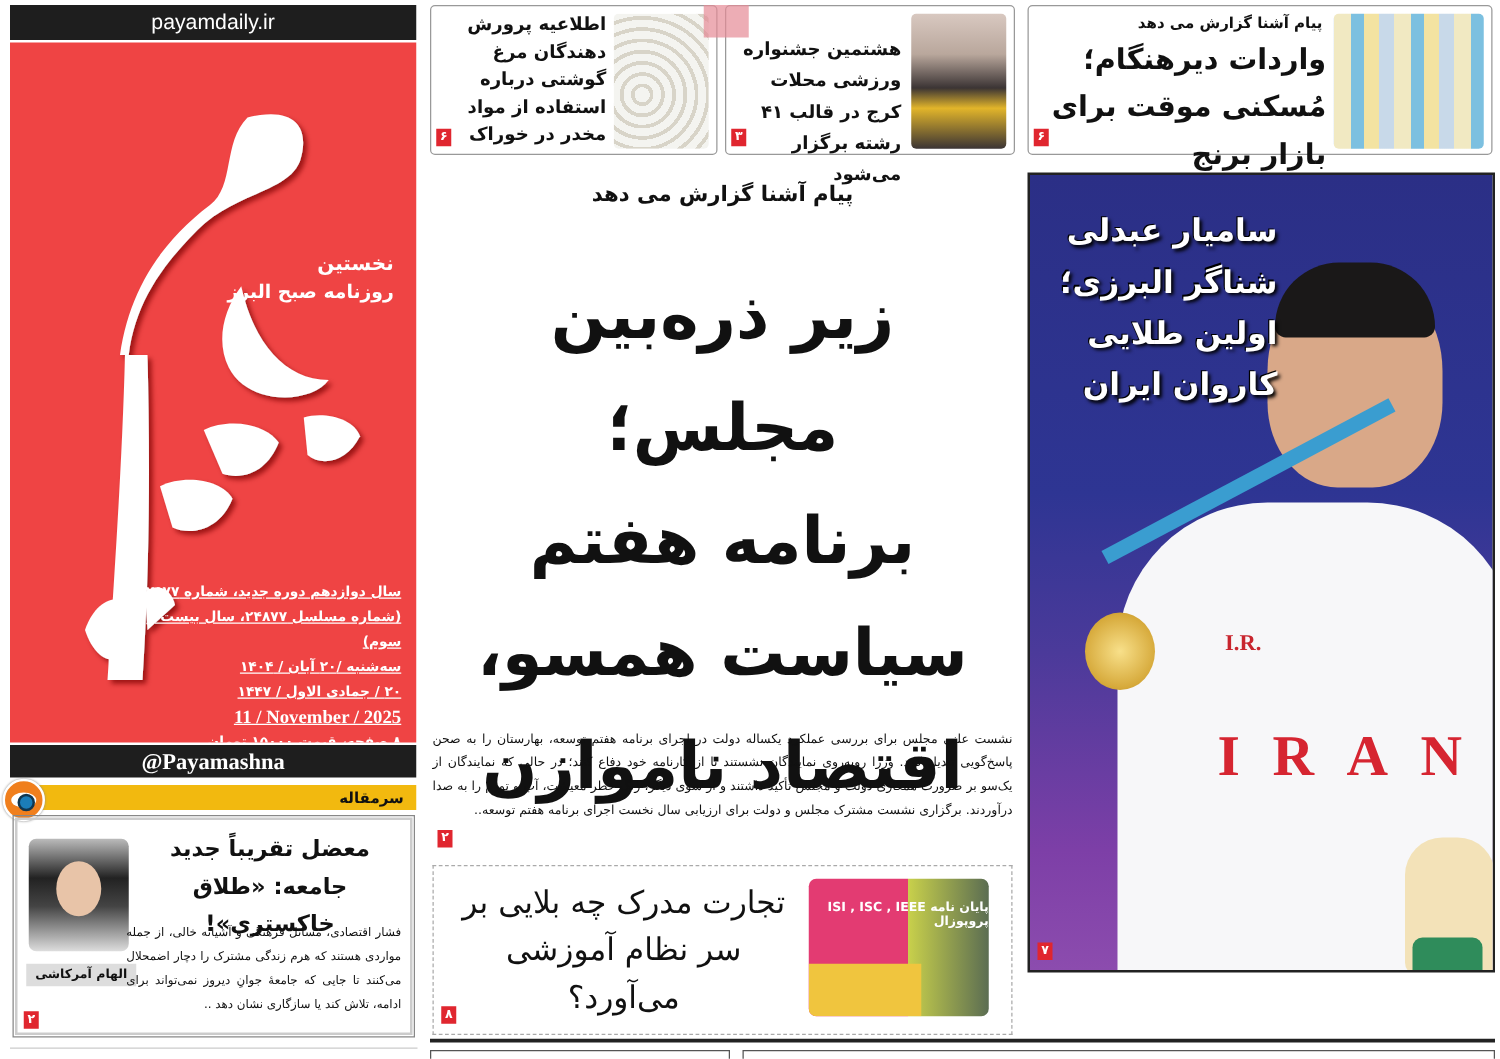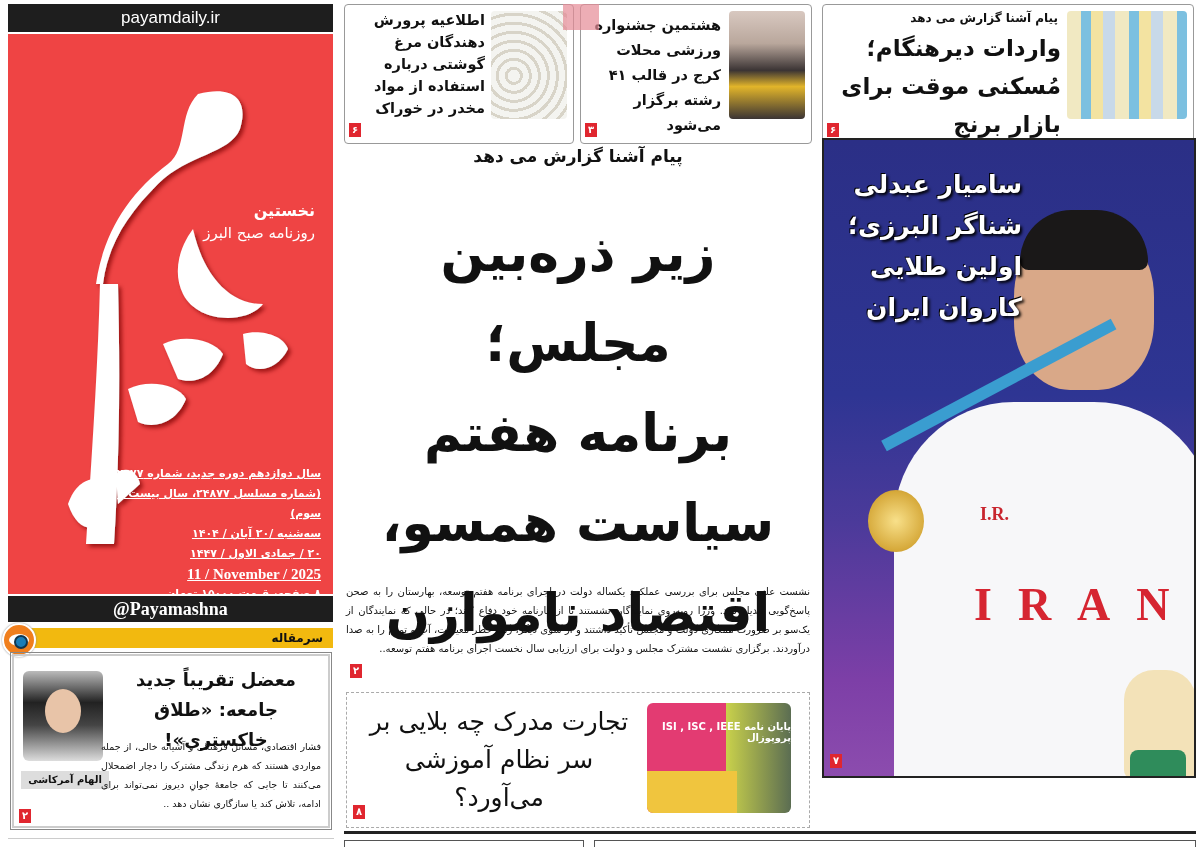--- a/index.html
+++ b/index.html
@@ -7,49 +7,49 @@
   body { position: relative; font-family: "DejaVu Sans", sans-serif; color: #111; }
   .abs { position: absolute; }
 
   
   .site-bar { left: 8px; top: 4px; width: 325px; height: 28px; background: #1e1e1e; color: #fff;
     font-family: "Liberation Sans", sans-serif; font-size: 17px; text-align: center; line-height: 28px; }
   .red-block { left: 8px; top: 34px; width: 325px; height: 560px; background: #ef4444; overflow: hidden; }
   .logo-svg { position: absolute; left: 0; top: 0; width: 325px; height: 560px; }
   .tagline { position: absolute; right: 18px; top: 166px; color: #fff; font-family: "DejaVu Sans", sans-serif; font-weight: bold; line-height: 22px; text-align: right; direction: rtl; }
   .tagline .l1 { font-size: 16px; }
-  .tagline .l2 { font-size: 15px; font-weight: normal; }
+  .tagline .l2 { font-size: 15px; font-weight: bold; }
   .issue-info { position: absolute; right: 12px; top: 430px; width: 210px; color: #fff; direction: rtl; text-align: right; font-size: 11px; line-height: 20px; font-weight: bold; text-decoration: underline; }
   .issue-info .en { direction: ltr; text-align: right; font-family: "Liberation Serif", serif; font-size: 15px; }
   .twitter-bar { left: 8px; top: 596px; width: 325px; height: 26px; background: #1e1e1e; color: #fff;
     font-family: "Liberation Serif", serif; font-weight: bold; font-size: 18px; text-align: center; line-height: 26px; }
   .editorial-bar { left: 8px; top: 628px; width: 325px; height: 20px; background: #f2b90f; }
   .editorial-label { position: absolute; right: 10px; top: 0; font-size: 12px; line-height: 20px; font-weight: bold; direction: rtl; color: #111; }
   .eye-icon { left: 2px; top: 623px; width: 34px; height: 34px; border-radius: 50%; background: #f07f1d; border: 2px solid #fff; box-shadow: 0 0 2px #888; }
   .eye-icon::before { content: ""; position: absolute; left: 5px; top: 9px; width: 20px; height: 12px; background: #fff; border-radius: 50%; }
   .eye-icon::after { content: ""; position: absolute; left: 10px; top: 10px; width: 10px; height: 10px; background: #1b7db8; border-radius: 50%; border: 2px solid #11364f; }
   .editorial-box { left: 10px; top: 652px; width: 322px; height: 178px; border: 1px solid #888; outline: 2px solid #ccc; outline-offset: -4px; }
   .author-photo { position: absolute; left: 12px; top: 18px; width: 80px; height: 90px; border-radius: 6px; background: linear-gradient(180deg,#bbb 0%,#222 35%,#444 60%,#ddd 100%); overflow: hidden; }
   .author-photo .face { position: absolute; left: 22px; top: 18px; width: 36px; height: 44px; border-radius: 50%; background: #e8c4a8; }
   .author-name { position: absolute; left: 10px; top: 118px; width: 88px; height: 18px; background: #ddd; font-size: 10px; font-weight: bold; text-align: center; line-height: 18px; direction: rtl; }
   .edit-title { position: absolute; right: 10px; top: 12px; width: 210px; font-size: 18px; font-weight: bold; line-height: 30px; text-align: center; direction: rtl; }
   .edit-body { position: absolute; right: 10px; top: 84px; width: 220px; font-size: 9.5px; line-height: 19px; direction: rtl; text-align: justify; }
   .page-badge { display: inline-block; width: 12px; height: 14px; background: #e0262f; color: #fff; font-size: 10px; line-height: 14px; text-align: center; font-weight: bold; }
 
   
-  .teaser { top: 4px; height: 140px; border: 1px solid #999; border-radius: 4px; background: #fff; }
+  .teaser { top: 4px; height: 120px; border: 1px solid #999; border-radius: 4px; background: #fff; }
   .teaser .photo { position: absolute; top: 6px; width: 76px; height: 108px; border-radius: 4px; }
   .teaser .txt { position: absolute; top: 4px; direction: rtl; text-align: right; font-weight: bold; }
   .teaser .badge { position: absolute; left: 4px; bottom: 6px; }
   .t-chicken { left: 344px; width: 230px; }
   .t-chicken .photo { right: 6px; background: repeating-radial-gradient(circle at 30% 60%, #f4f4f0 0 6px, #d8d4c8 6px 9px), #eee; }
   .t-chicken .txt { right: 88px; font-size: 14.5px; line-height: 22px; width: 140px; }
   .t-sport { left: 580px; width: 232px; }
   .t-sport .photo { right: 6px; background: linear-gradient(180deg,#d8c8c0 0%,#b9a79c 30%,#3b3434 55%,#e2b52a 70%,#3b3434 100%); }
-  .t-sport .txt { right: 90px; font-size: 14.5px; line-height: 25px; width: 135px; top: 8px; }
+  .t-sport .txt { right: 90px; font-size: 14.5px; line-height: 25px; width: 135px; top: 23px; }
   .t-rice { left: 822px; width: 372px; }
   .t-rice .photo { right: 6px; width: 120px; background: repeating-linear-gradient(90deg, #f1e9c2 0 14px, #7cc0e0 14px 24px, #f3e3a1 24px 36px, #c8d9e9 36px 48px); }
   .t-rice .kicker { position: absolute; right: 135px; top: 6px; font-size: 12px; font-weight: bold; direction: rtl; }
   .t-rice .title { position: absolute; right: 132px; top: 24px; font-size: 23px; font-weight: bold; line-height: 38px; direction: rtl; text-align: right; width: 235px; }
   .pink-tab { left: 563px; top: 4px; width: 36px; height: 26px; background: #e58a96; opacity: .7; }
 
   
   .lead-kicker { left: 344px; top: 146px; width: 468px; text-align: center; font-size: 17px; font-weight: bold; direction: rtl; }
   .lead-title { left: 344px; top: 208px; width: 468px; text-align: center; font-size: 52px; font-weight: bold; line-height: 90px; direction: rtl; letter-spacing: -1px; }
   .lead-body { left: 346px; top: 582px; width: 464px; font-size: 10px; line-height: 19px; direction: rtl; text-align: justify; }

